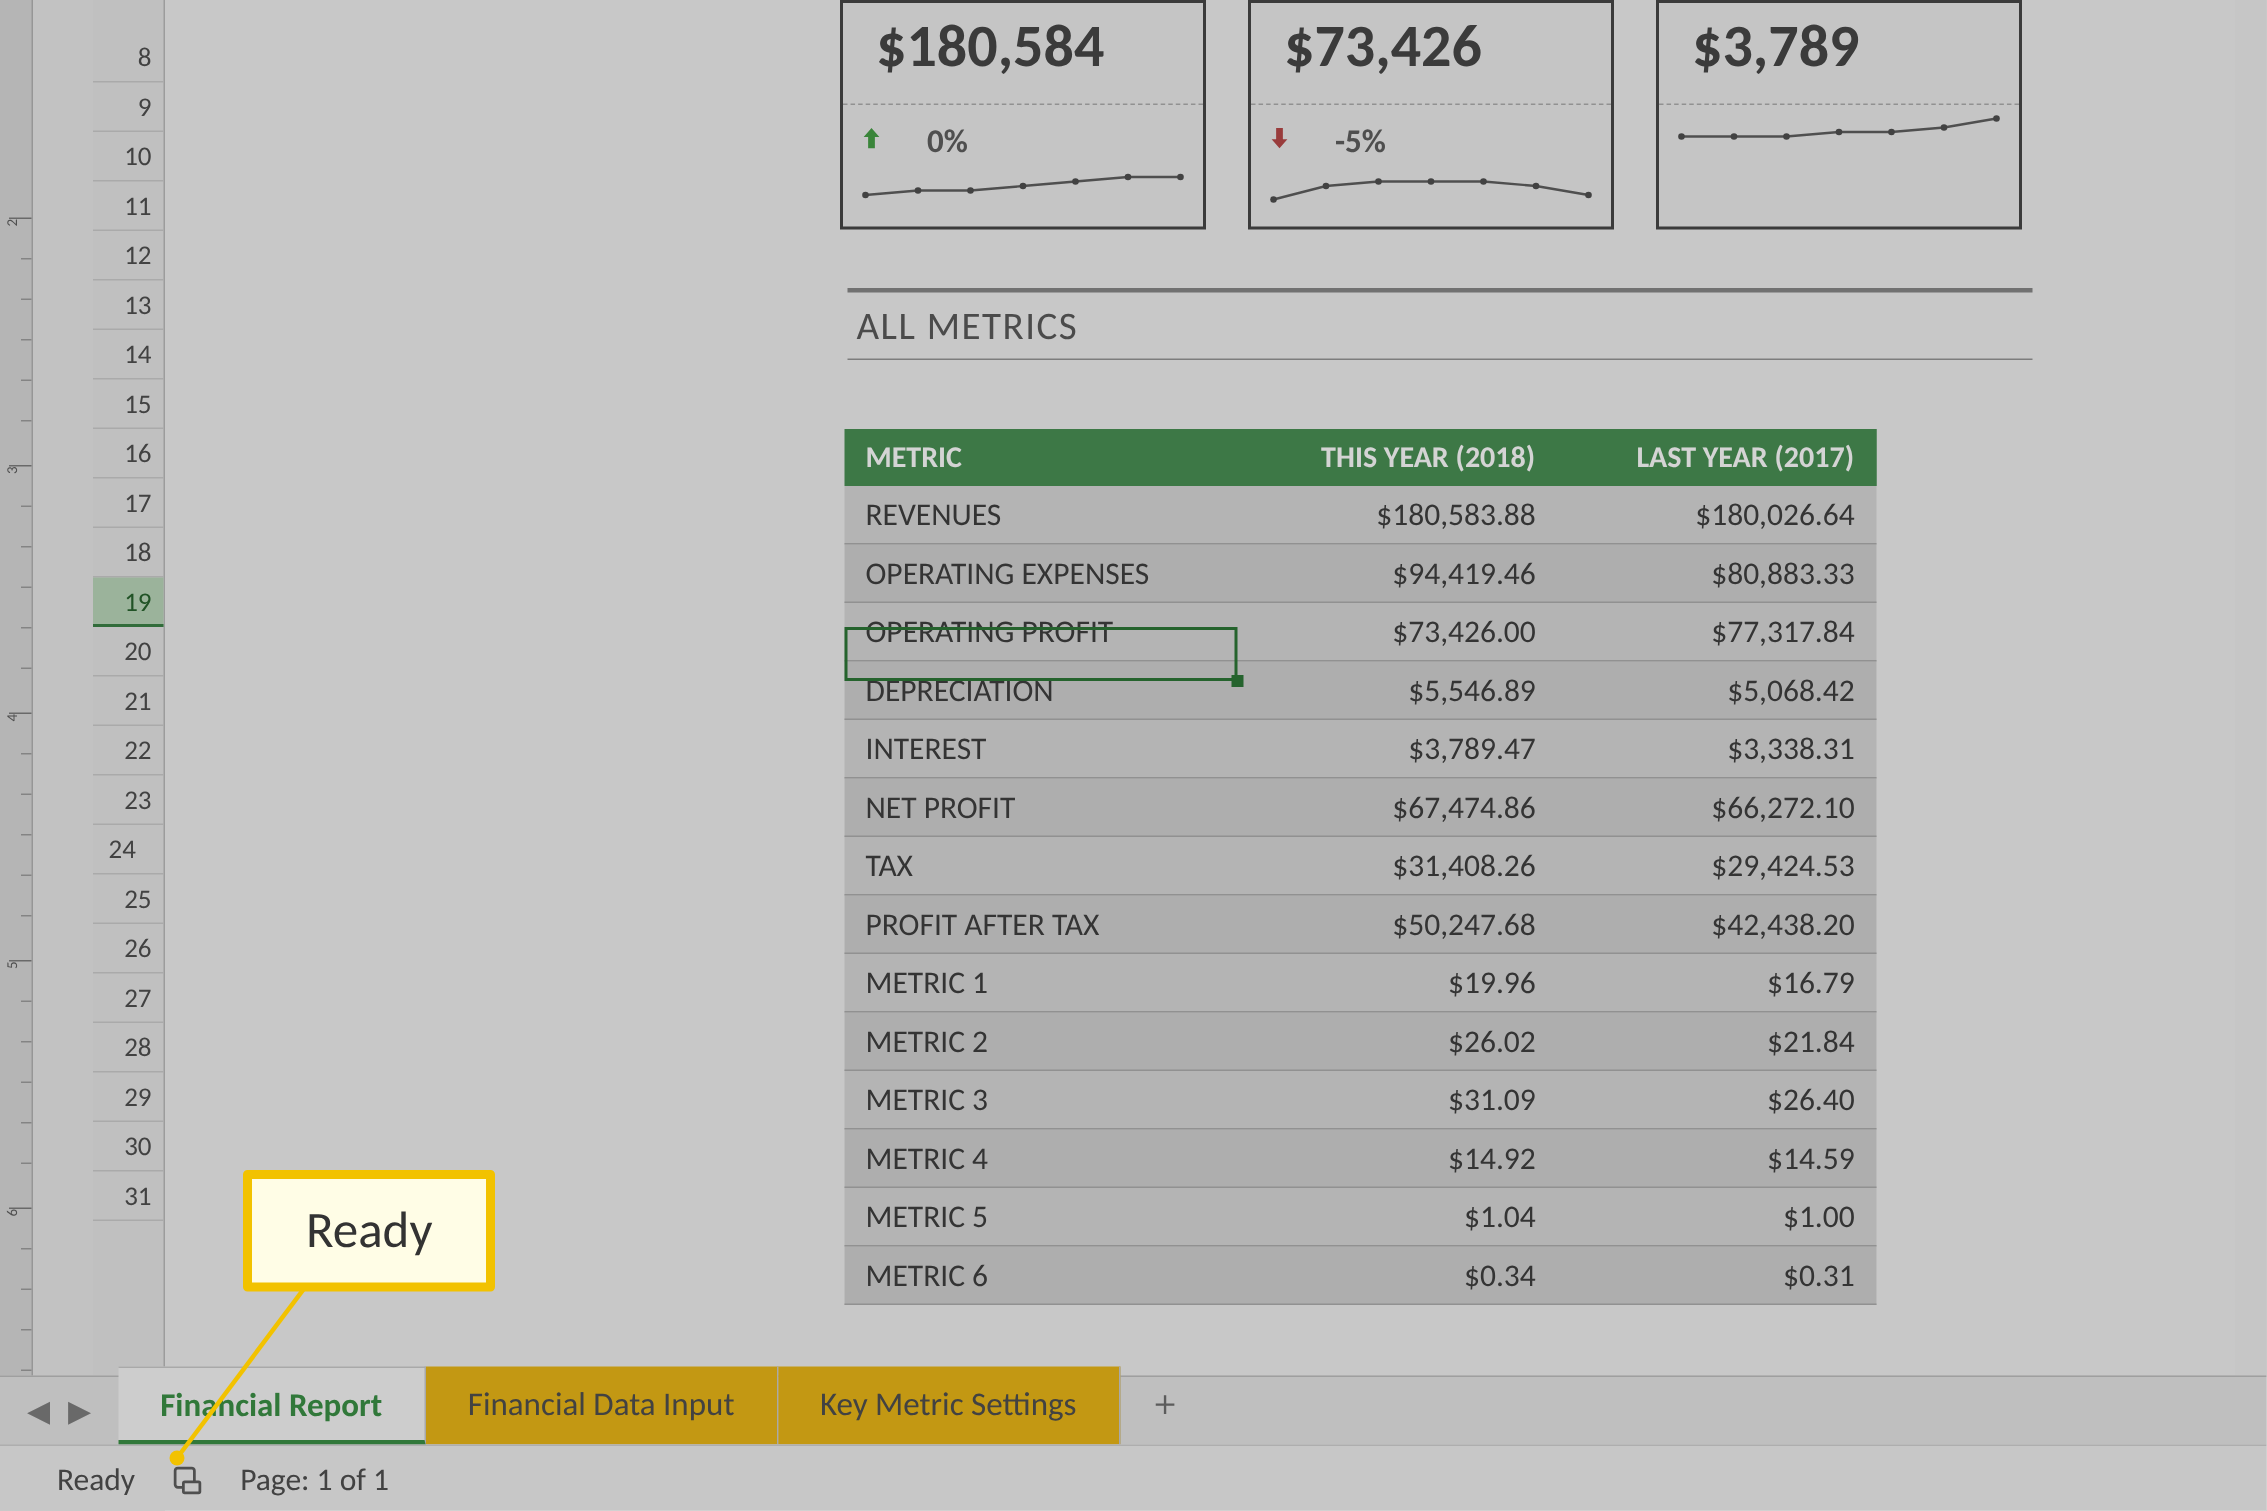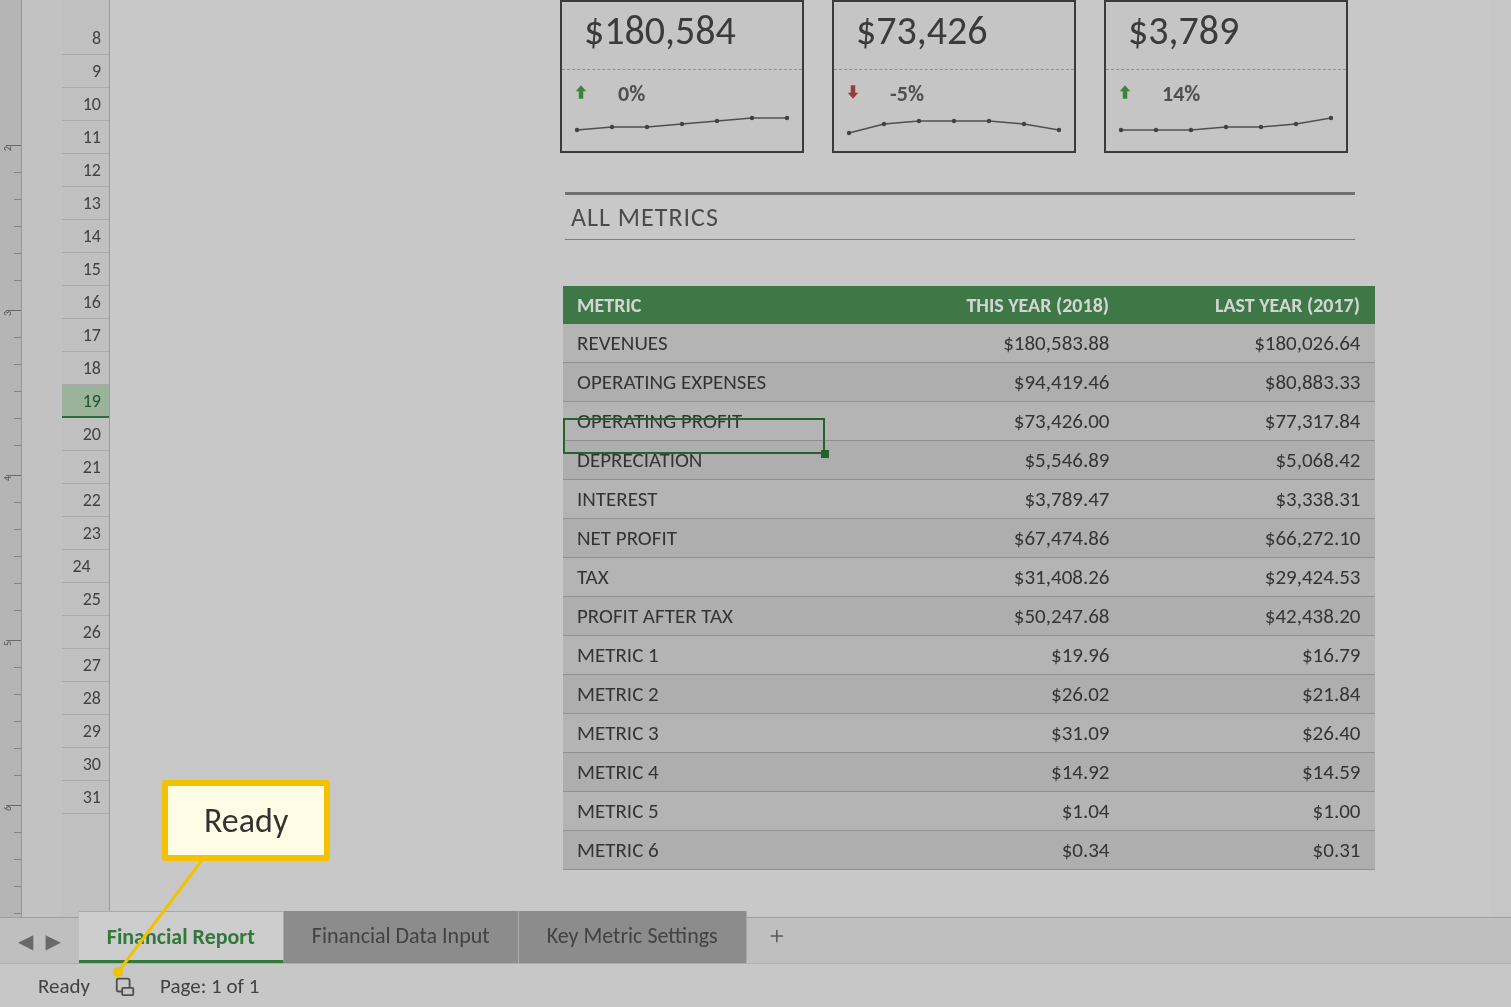--- a/index.html
+++ b/index.html
@@ -77,21 +77,21 @@
   background:#f0f0f0;
 }
 
 
 .kpis { position:absolute; left:450px; top:0; display:flex; gap:28px; }
 .kpi {
   width:244px;
   border:2px solid #3b3b3b;
   background:#ececec;
 }
-.kpi .big { font-size:40px; font-weight:400; color:#3b3b3b; padding:4px 0 14px 22px; }
+.kpi .big { font-size:40px; font-weight:700; color:#3b3b3b; padding:4px 0 14px 22px; }
 .kpi .divider { border-top:1px dashed #aaa; height:0; }
 .kpi .trendrow { display:flex; align-items:center; gap:28px; padding:10px 0 2px 10px; }
 .kpi .pct { font-size:22px; font-weight:700; color:#555; }
 .kpi .spark {
   height:34px; margin:0 10px 8px 10px;
 }
 .arrow-up, .arrow-down { width:18px; height:22px; display:inline-block; }
 .arrow-up svg path { fill:#3a9a3a; }
 .arrow-down svg path { fill:#b43d3d; }
 
@@ -102,21 +102,21 @@
   color:#505050;
   width:790px;
   border-top:3px solid #808080;
   border-bottom:1px solid #909090;
   padding:6px 0 6px 6px;
 }
 
 
 .tbl {
   position:absolute; left:453px; top:286px;
-  width:812px;
+  width:688px;
   border-collapse:collapse;
   font-size:21px;
 }
 .tbl thead th {
   background:#3e8a4a;
   color:#fff;
   font-weight:700;
   padding:7px 14px;
   text-align:left;
   font-size:20px;
@@ -151,21 +151,21 @@
   height:46px;
   background:#e5e5e5;
   border-top:1px solid #bcbcbc;
   display:flex;
   align-items:flex-end;
 }
 .navarrows { display:flex; gap:12px; padding:0 18px 10px 18px; }
 .navarrows span { color:#777; font-size:20px; cursor:pointer;}
 .tab {
   padding:11px 28px 10px 28px;
-  background:#a3a3a3;
+  background:#eab308;
   border-right:1px solid #c8c8c8;
   font-size:22px;
   color:#444;
   cursor:pointer;
 }
 .tab.active {
   background:#f6f6f6;
   color:#2f8a3a;
   font-weight:700;
   border-bottom:4px solid #2f8a3a;
@@ -315,26 +315,20 @@
             <circle cx="75" cy="12" r="2.2" fill="#444"></circle>
             <circle cx="110" cy="12" r="2.2" fill="#444"></circle>
             <circle cx="145" cy="12" r="2.2" fill="#444"></circle>
             <circle cx="180" cy="15" r="2.2" fill="#444"></circle>
             <circle cx="215" cy="21" r="2.2" fill="#444"></circle>
           </svg></div>
       </div>
       <div class="kpi">
         <div class="big">$3,789</div>
         <div class="divider"></div>
-        <div class="trendrow">
-          <span class="arrow-up"><svg viewBox="0 0 24 24">
-              <path d="M12 3l7 8h-4v10h-6V11H5z"></path>
-            </svg></span>
-          <span class="pct">14%</span>
-        </div>
         <div class="spark"><svg width="220" height="30">
             <polyline points="5,21 40,21 75,21 110,18 145,18 180,15 215,9 " fill="none" stroke="#555" stroke-width="1.6"></polyline>
             <circle cx="5" cy="21" r="2.2" fill="#444"></circle>
             <circle cx="40" cy="21" r="2.2" fill="#444"></circle>
             <circle cx="75" cy="21" r="2.2" fill="#444"></circle>
             <circle cx="110" cy="18" r="2.2" fill="#444"></circle>
             <circle cx="145" cy="18" r="2.2" fill="#444"></circle>
             <circle cx="180" cy="15" r="2.2" fill="#444"></circle>
             <circle cx="215" cy="9" r="2.2" fill="#444"></circle>
           </svg></div>

